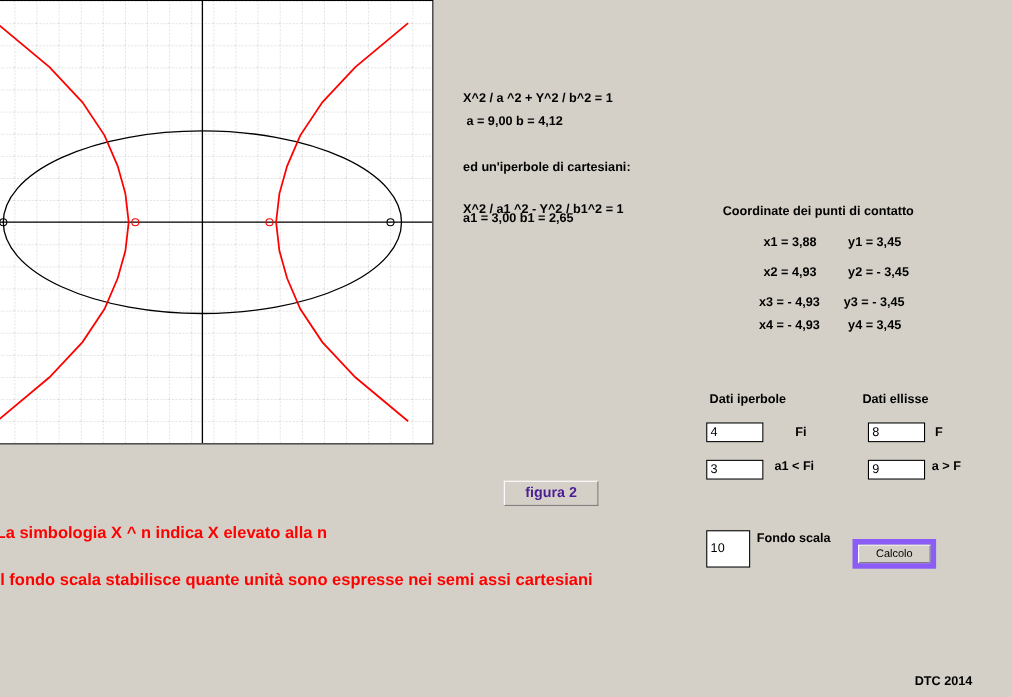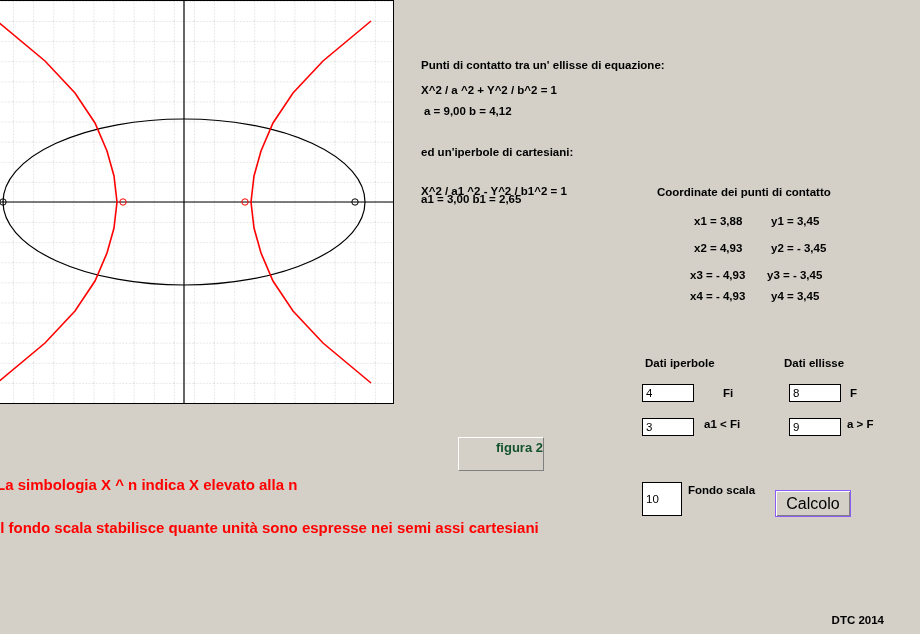--- a/index.html
+++ b/index.html
@@ -55,30 +55,30 @@
     font-weight: bold;
     font-size: 15px;
     white-space: nowrap;
   }
   
   .figura {
     position: absolute;
     left: 458px;
     top: 437px;
     width: 86px;
-    height: 34px;
+    height: 23px;
     background: #d4d0c8;
     border-top: 1px solid #ffffff;
     border-left: 1px solid #ffffff;
     border-right: 1px solid #808080;
     border-bottom: 1px solid #808080;
     font-size: 13px;
     font-weight: bold;
-    color: #14532d;
-    text-align: right;
+    color: #4c1d95;
+    text-align: center;
     line-height: 19px;
     box-sizing: border-box;
   }
   
   .tbox {
     position: absolute;
     background: #ffffff;
     border: 1px solid #000000;
     box-sizing: border-box;
     font-family: "Liberation Sans", sans-serif;
@@ -88,24 +88,24 @@
     outline: none;
   }
   
   .btn {
     position: absolute;
     left: 775px;
     top: 490px;
     width: 76px;
     height: 27px;
     background: #d4d0c8;
-    border: 1px solid #8b5cf6;
+    border: 5px solid #8b5cf6;
     box-shadow: inset 1px 1px 0 #ffffff, inset -1px -1px 0 #808080;
     font-family: "Liberation Sans", sans-serif;
-    font-size: 16px;
+    font-size: 10px;
     color: #000;
     cursor: pointer;
     box-sizing: border-box;
   }
   .footer {
     position: absolute;
     right: 36px;
     bottom: 8px;
     font-size: 11.5px;
     font-weight: bold;
@@ -139,21 +139,20 @@
                L 121 227 L 114 252 L 102 280 L 82 310 L 52 342 L 4 382" fill="none" stroke="#ff0000" stroke-width="1.6"></path>
 
       <circle cx="10" cy="201" r="3.2" fill="none" stroke="#000000" stroke-width="1"></circle>
       <circle cx="130" cy="201" r="3.2" fill="none" stroke="#ff0000" stroke-width="1"></circle>
       <circle cx="252" cy="201" r="3.2" fill="none" stroke="#ff0000" stroke-width="1"></circle>
       <circle cx="362" cy="201" r="3.2" fill="none" stroke="#000000" stroke-width="1"></circle>
     </svg>
   </div>
 
 
-  <div class="lbl bold" style="left:421px; top:59px;">Punti di contatto tra un' ellisse di equazione:</div>
   <div class="lbl bold" style="left:421px; top:84px;">X^2  /  a ^2  +  Y^2  /  b^2 = 1</div>
   <div class="lbl bold" style="left:424px; top:105px;">a =  9,00          b =  4,12</div>
   <div class="lbl bold" style="left:421px; top:146px;">ed un'iperbole di cartesiani:</div>
   <div class="lbl bold" style="left:421px; top:152px;margin-top:33px;">X^2  /  a1 ^2  -  Y^2  /  b1^2 = 1</div>
   <div class="lbl bold" style="left:421px; top:193px;">a1 =  3,00          b1 =  2,65</div>
 
   <div class="lbl bold" style="left:657px; top:186px;">Coordinate dei punti di contatto</div>
 
   <div class="lbl bold" style="left:694px; top:215px;">x1 =   3,88</div>
   <div class="lbl bold" style="left:771px; top:215px;">y1 =   3,45</div>

